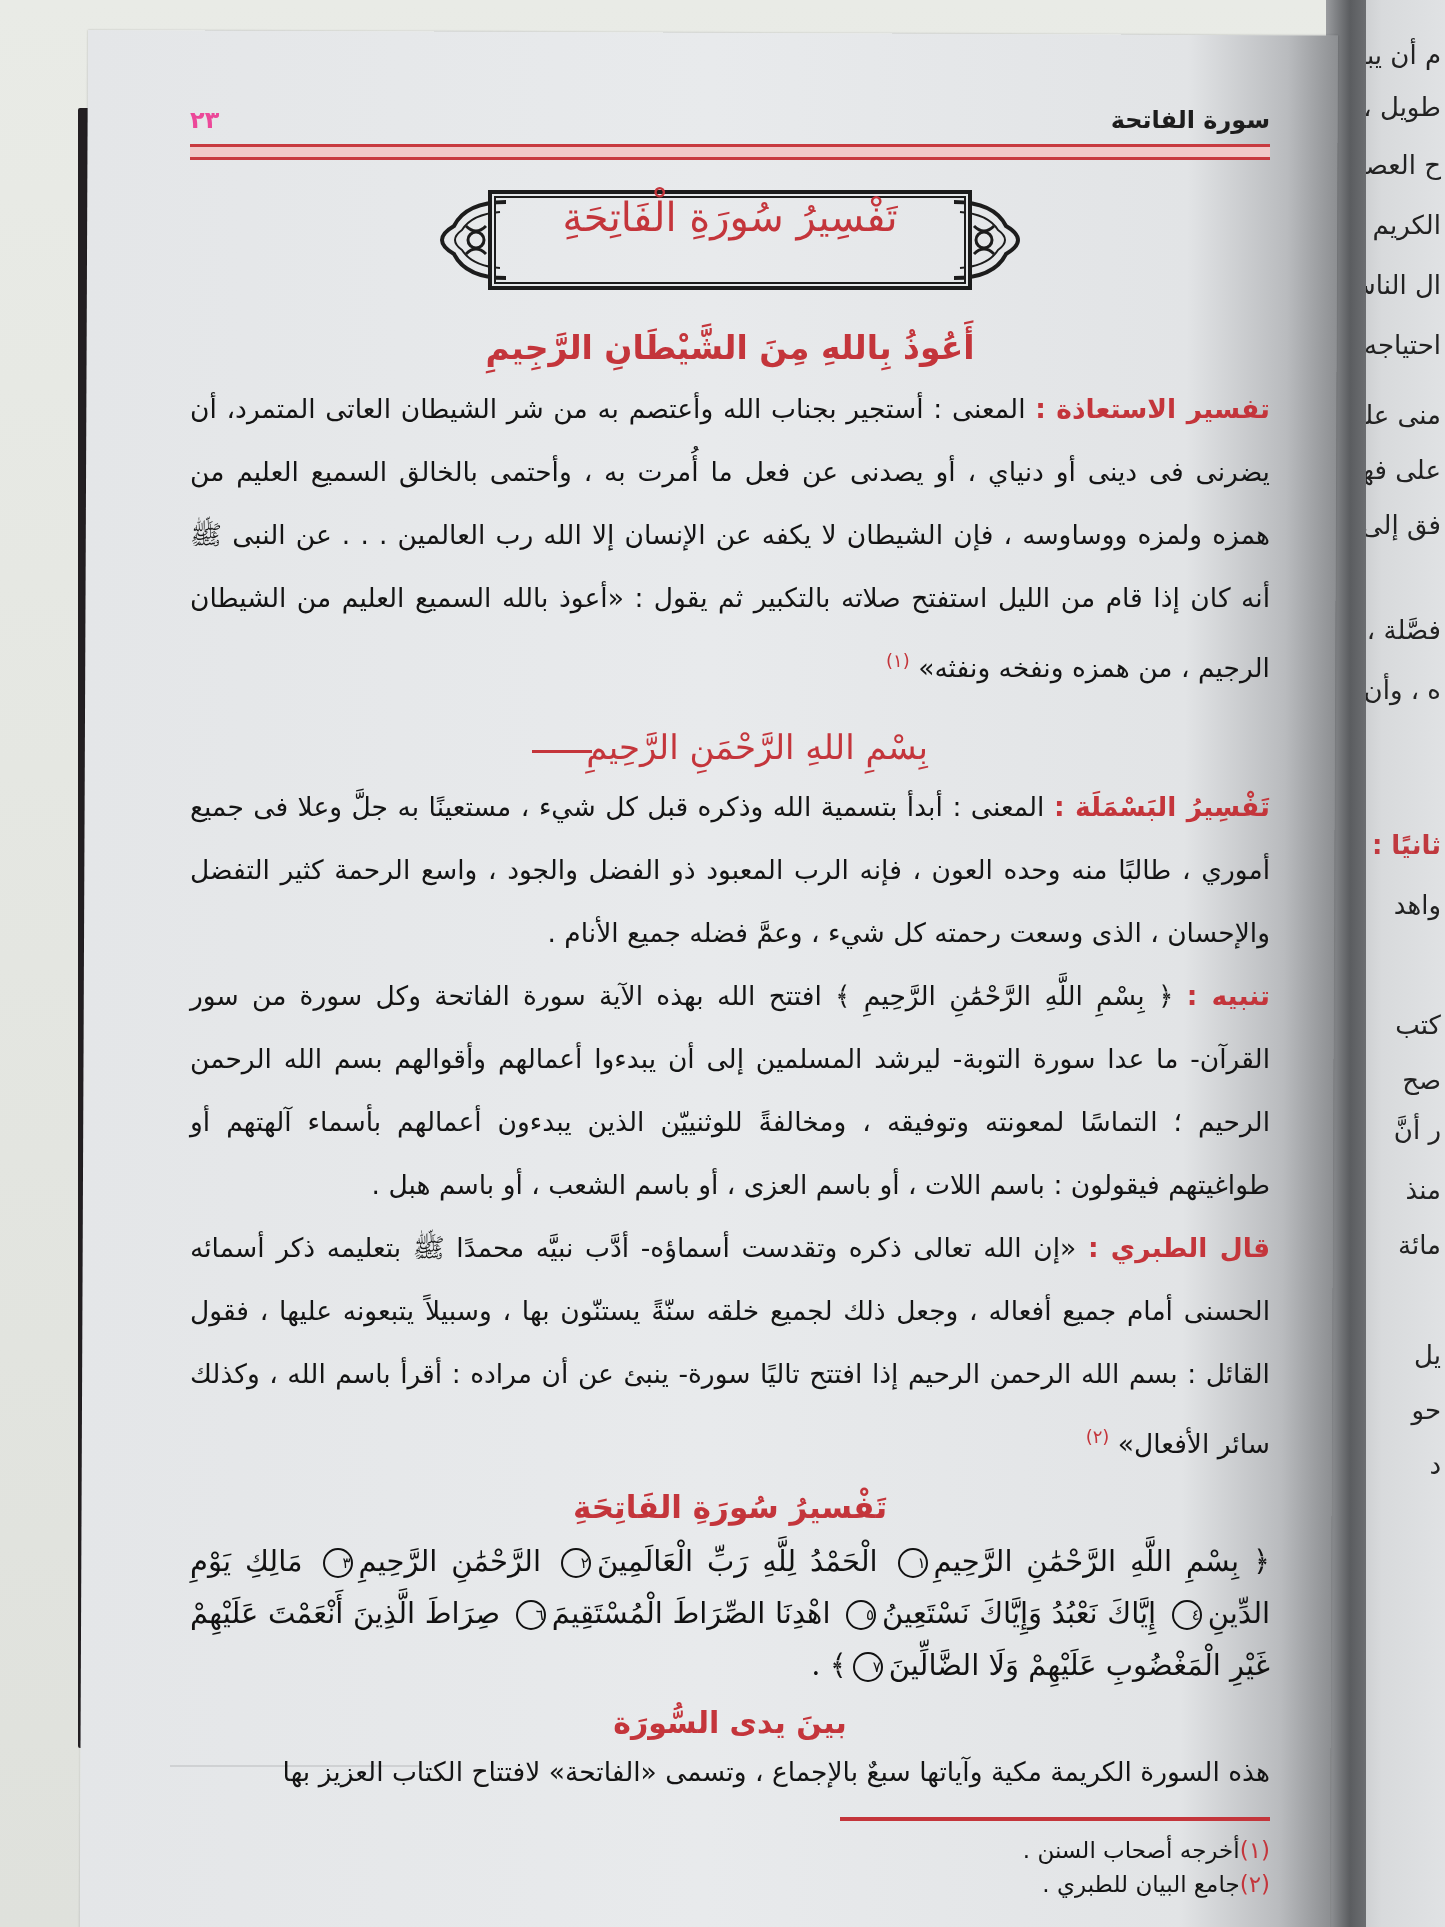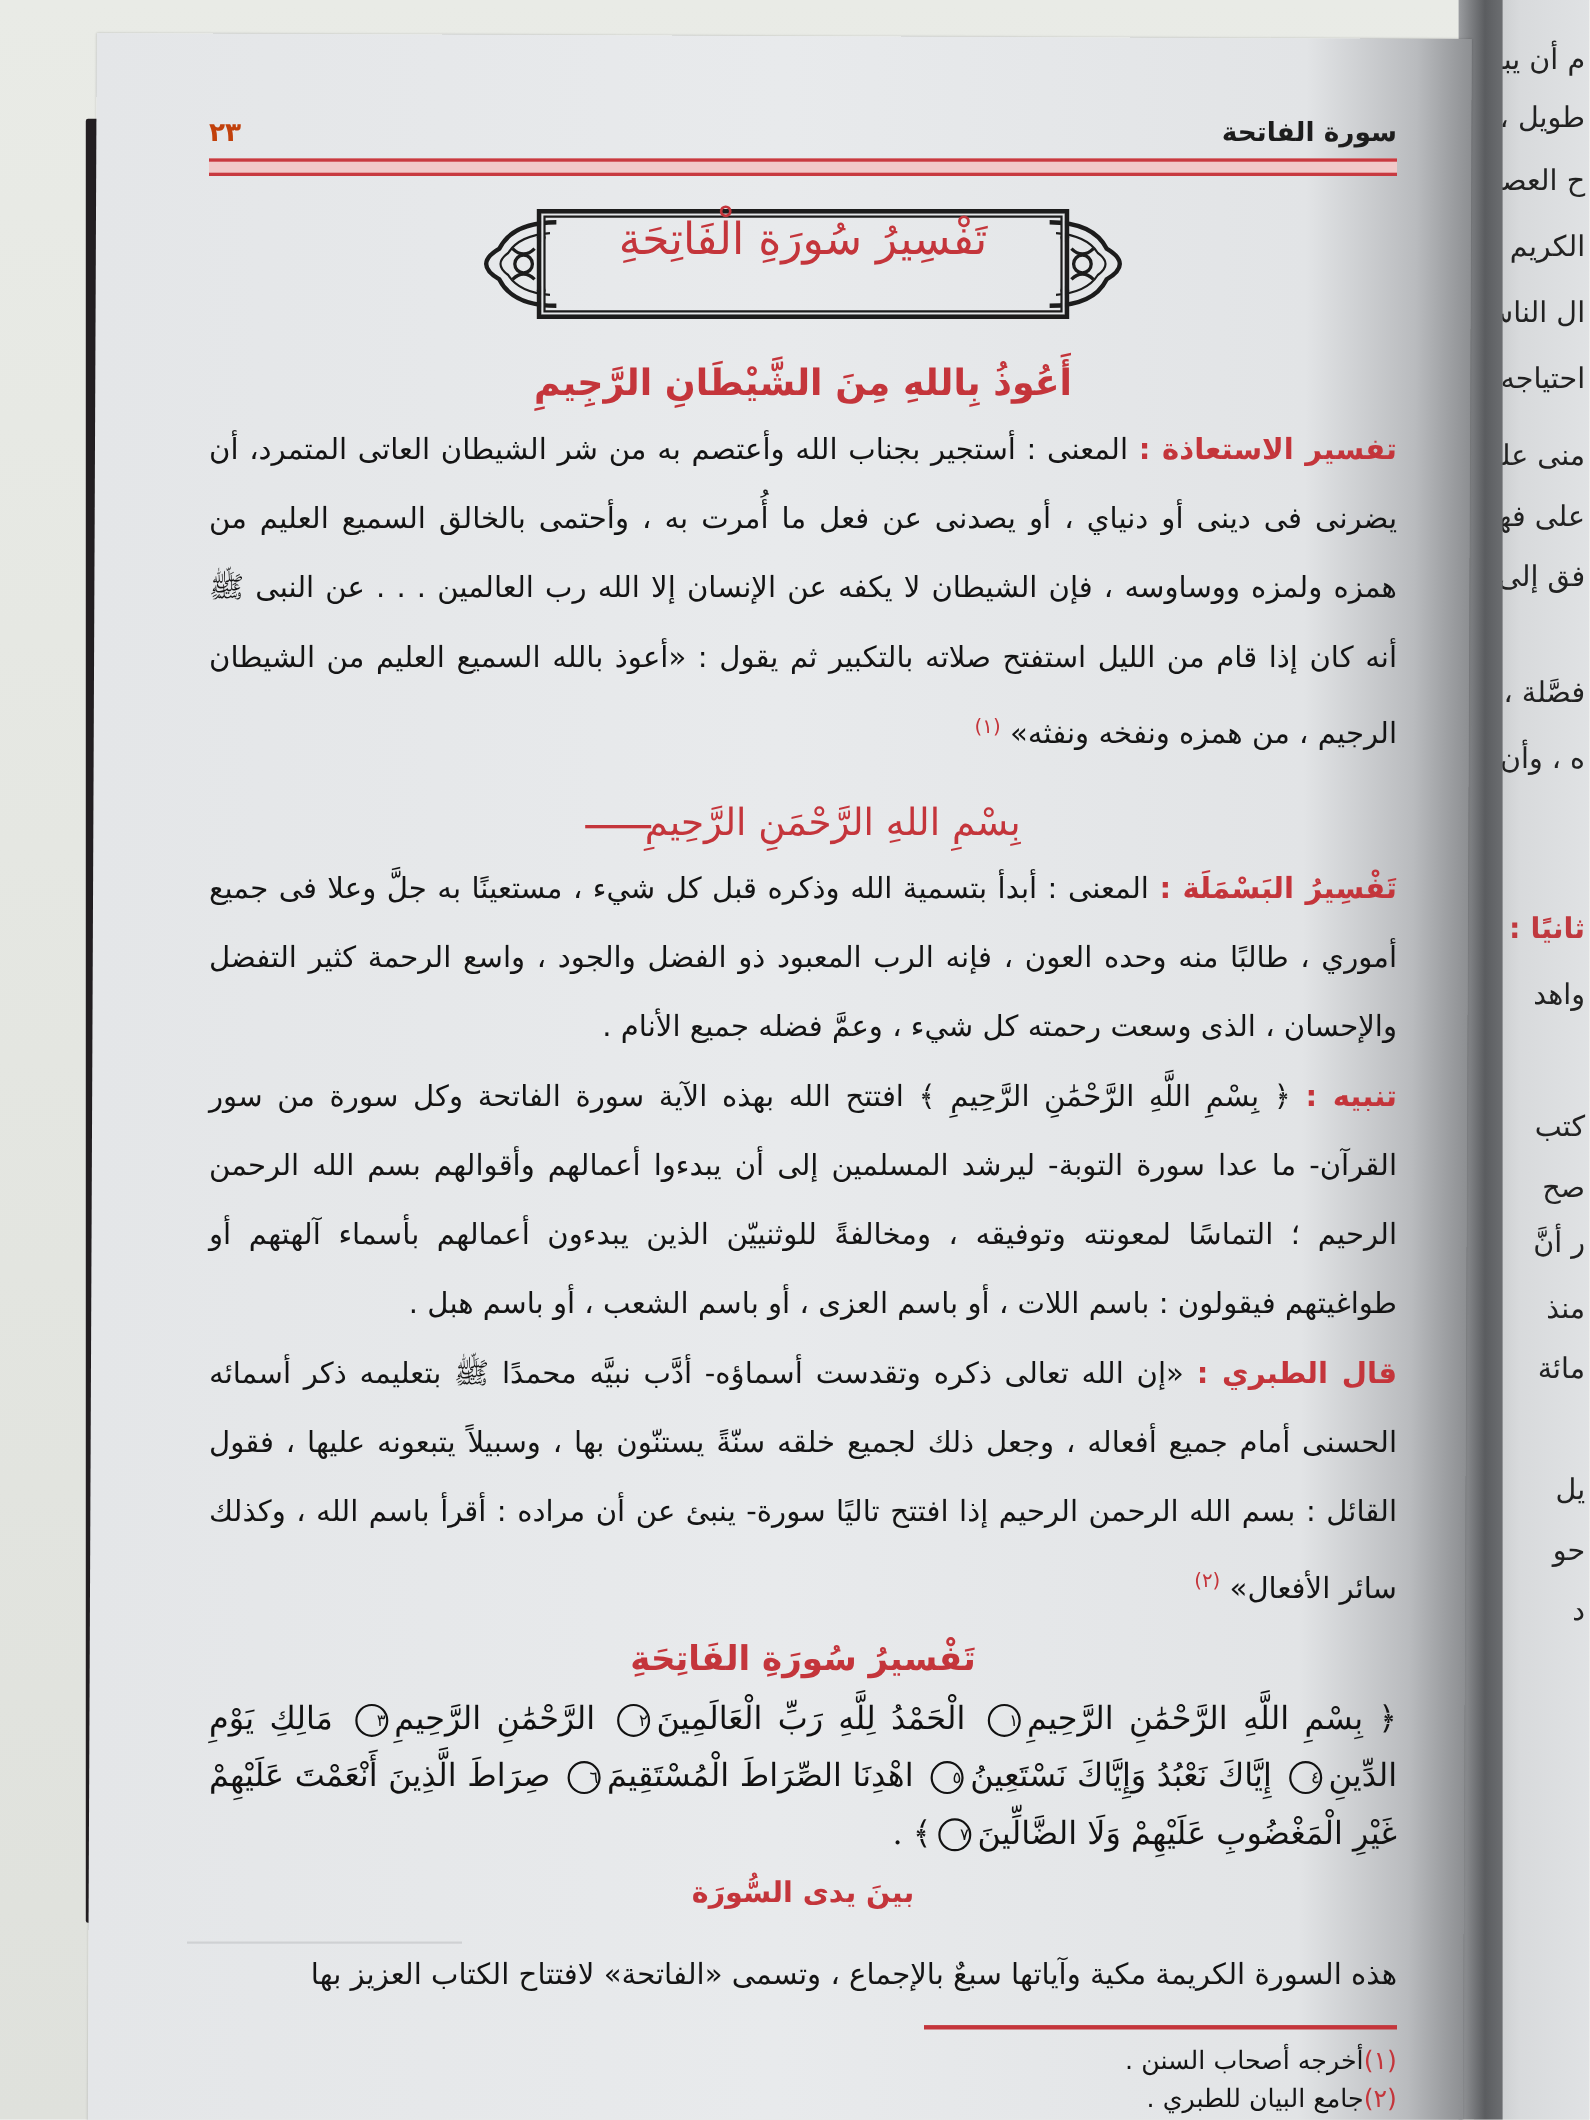--- a/index.html
+++ b/index.html
@@ -31,21 +31,21 @@
   .next-page .np-line {
     position:absolute; right:4px; font-size:26px; color:#222;
     direction:rtl; white-space:nowrap;
     font-family:"DejaVu Sans", sans-serif;
   }
   .next-page .np-line.red { color:#c0393f; }
 
   .content { position:absolute; left:190px; top:102px; width:1080px; direction:rtl; }
   .running-head { position:relative; height:40px; }
   .rh-title { position:absolute; right:0; top:4px; font-size:24px; font-weight:bold; color:#1d1d1d; }
-  .rh-page { position:absolute; left:0; top:4px; font-size:24px; font-weight:bold; color:#c2410c; }
+  .rh-page { position:absolute; left:0; top:4px; font-size:24px; font-weight:bold; color:#ec4899; }
   .double-rule { height:10px; border-top:3px solid #c83a40; border-bottom:3px solid #c83a40; background:#f1c9c9; margin-top:2px; }
 
   .title-frame-wrap { position:relative; width:600px; height:100px; margin:30px auto 38px auto; }
   .title-frame {
     position:absolute; left:58px; right:58px; top:0; bottom:0;
     border:4px solid #1c1c1c; box-shadow: inset 0 0 0 2px #e6e8ea, inset 0 0 0 4px #1c1c1c;
     display:flex; justify-content:center;
   }
   .title-frame span { font-size:40px; color:#c4353b; font-family:"DejaVu Serif", serif; }
   .ornament { position:absolute; top:6px; width:76px; height:88px; }
@@ -59,21 +59,21 @@
   .fn-ref { color:#c4353b; font-size:18px; vertical-align:super; }
   .basmala { text-align:center; font-size:34px; color:#c4353b; margin:28px 0 8px 0; font-family:"DejaVu Serif", serif; }
   .basmala .tail { display:inline-block; width:60px; border-bottom:3px solid #c4353b; margin-right:-6px; vertical-align:6px; }
   .h-tafsir2 { font-size:31px; margin:14px 0 10px 0; }
   .quran { font-size:29px; line-height:52px; color:#111; font-family:"DejaVu Serif", serif; text-align:justify; text-align-last:right; }
   .ayah-num {
     display:inline-block; width:26px; height:26px; border:2px solid #111; border-radius:50%;
     font-size:15px; line-height:26px; text-align:center; vertical-align:middle; margin:0 6px;
     font-family:"DejaVu Sans", sans-serif;
   }
-  .h-bayn { font-size:26px; margin:14px 0 28px 0; }
+  .h-bayn { font-size:30px; margin:14px 0 0 0; }
   .fn-rule { width:430px; border-top:4px solid #c4353b; margin:14px 0 12px 0; }
   .footnote { font-size:23px; line-height:34px; color:#141414; }
   .footnote .num { color:#c4353b; }
   .show-through {
     position:absolute; left:170px; top:1765px; width:250px; border-top:2px solid #cfd1d3;
   }
 </style>
 </head>
 <body>
 

